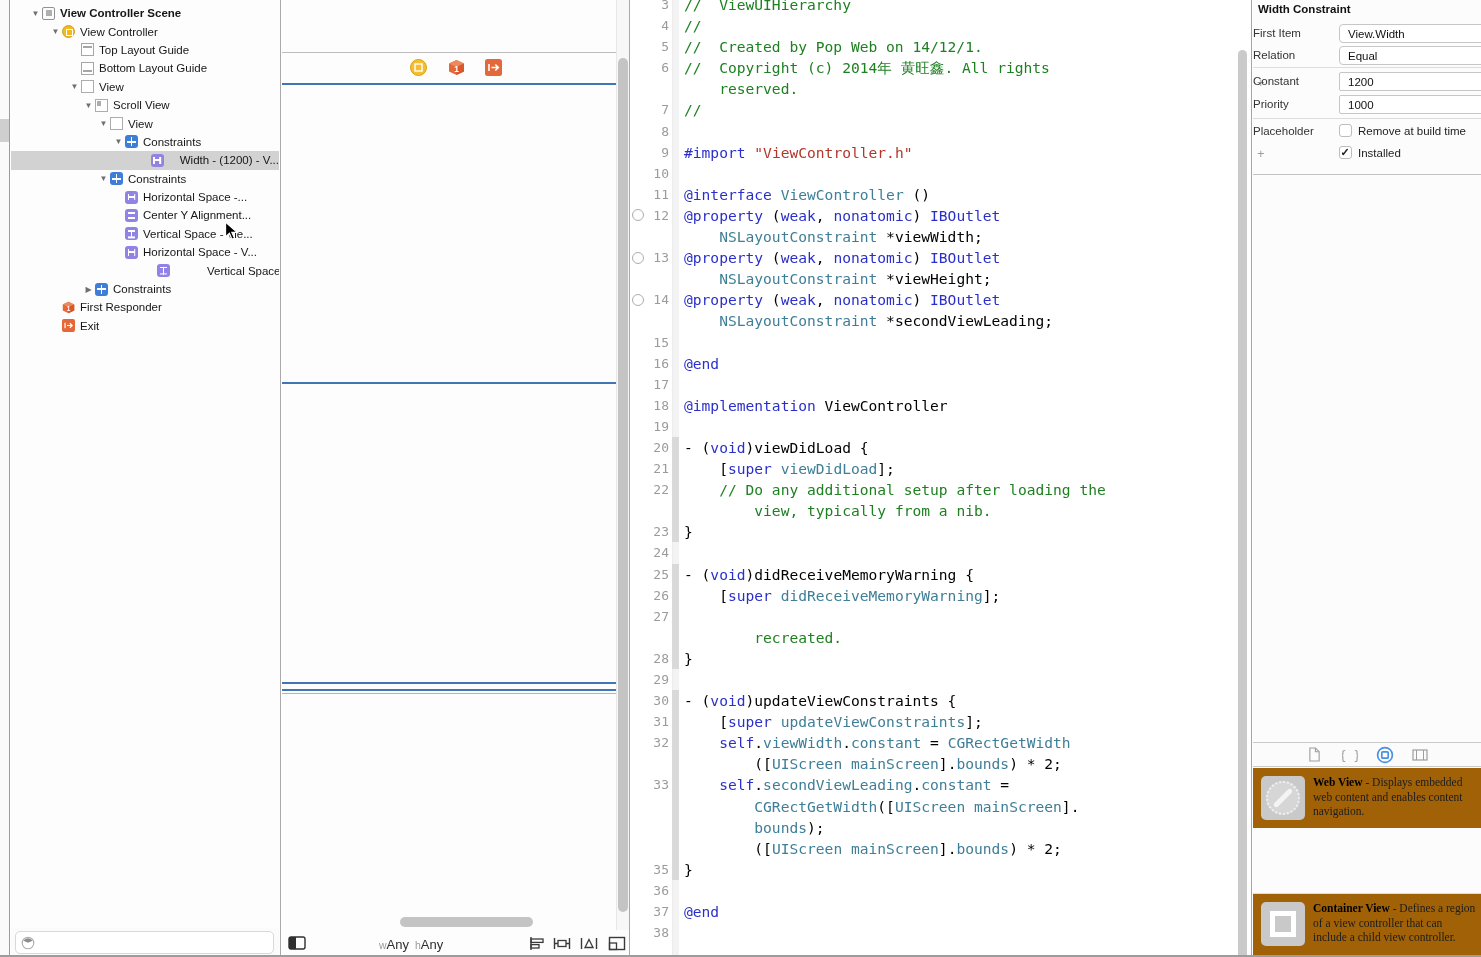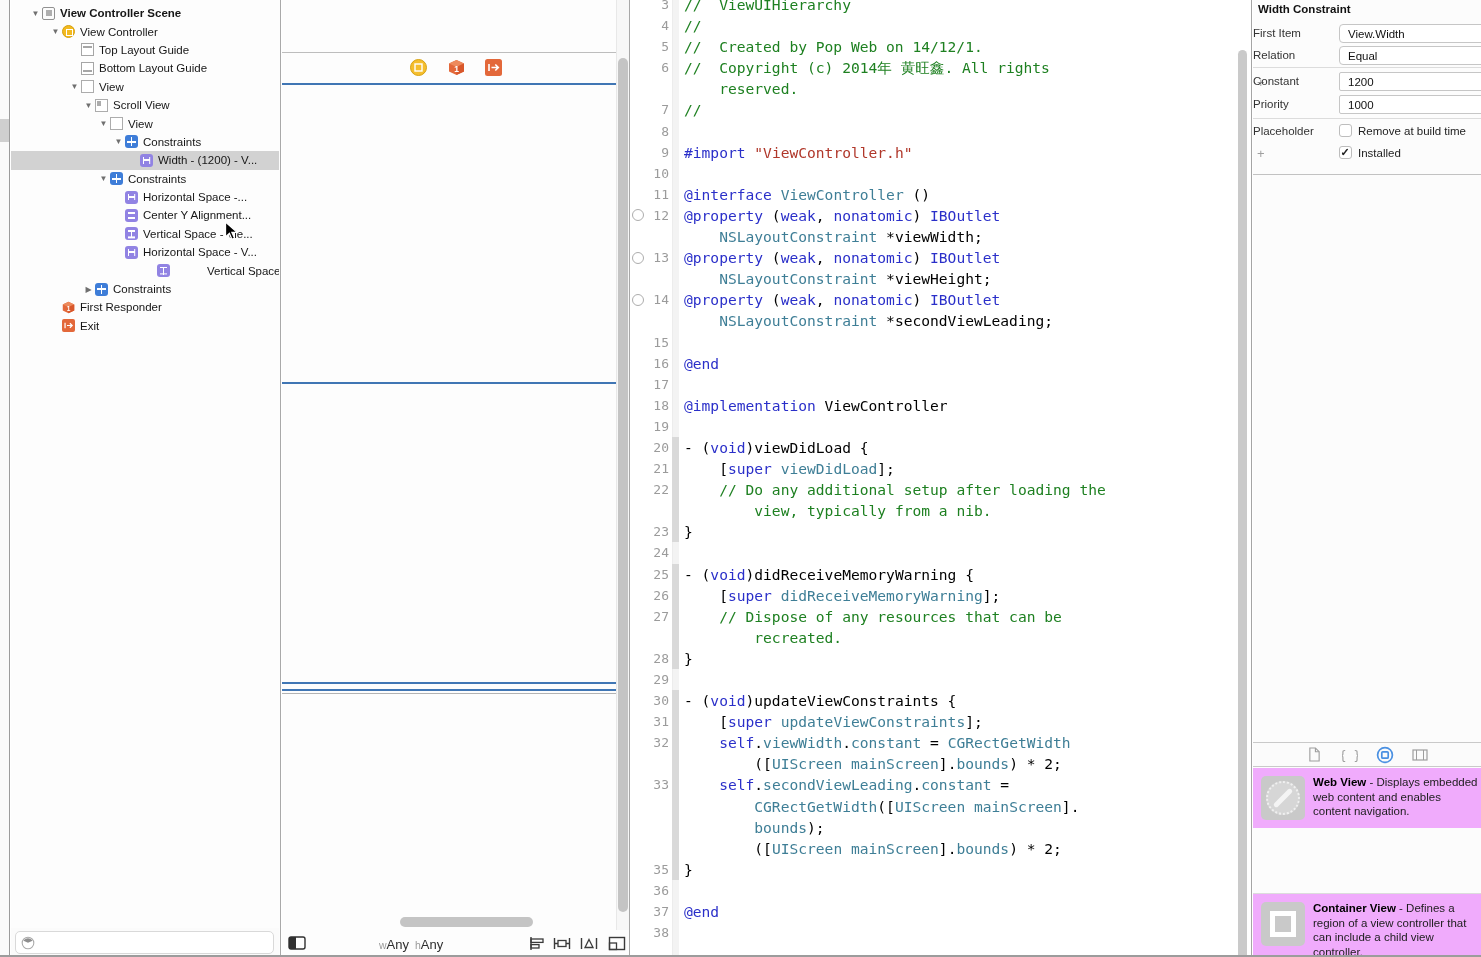--- a/index.html
+++ b/index.html
@@ -78,21 +78,21 @@
   .popup{border-radius:4px;}
   .combo{border-radius:2px;right:-4px;}
   .plus{position:absolute;left:4px;color:#9F9F9F;font-size:13px;}
   .cbx{position:absolute;left:86px;width:13px;height:13px;border:1px solid #BDBDBD;border-radius:3px;background:#fff;box-sizing:border-box;}
   .cbx.on::before{content:"✓";position:absolute;left:0.5px;top:-1.5px;font-size:11px;color:#222;font-weight:bold;}
   .cbx-label{position:absolute;left:105px;}
   .sep{position:absolute;left:0;right:0;height:1px;background:#DCDCDC;}
   .secend{background:#C2C2C2;}
   .ltabs{position:absolute;top:742px;left:0;right:0;height:23px;background:#FBFBFB;border-top:1px solid #C9C9C9;border-bottom:1px solid #C9C9C9;box-sizing:content-box;display:flex;justify-content:center;align-items:center;gap:17px;}
   .ltab{width:18px;height:18px;display:flex;align-items:center;justify-content:center;}
-  .libitem{position:absolute;left:0;right:0;background:#f0abfc;}
+  .libitem{position:absolute;left:0;right:0;background:#a16207;font-family:Liberation Serif, serif;}
   .libitem.bt{border-top:1px solid #DCDCDC;}
   .lib-ic{position:absolute;left:8px;top:8px;width:44px;height:44px;background:#C9C9C9;border-radius:5px;}
   .lib-web::before{content:"";position:absolute;left:5px;top:5px;right:5px;bottom:5px;border-radius:50%;background:#D6D6D6;border:2px dotted #F0F0F0;box-sizing:border-box;}
   .lib-web::after{content:"";position:absolute;left:50%;top:50%;width:5px;height:24px;background:#F4F4F4;transform:translate(-50%,-50%) rotate(45deg);border-radius:2.5px;}
   .lib-view::before{content:"";position:absolute;left:10px;top:10px;right:10px;bottom:10px;background:#FFF;}
   .lib-container::before{content:"";position:absolute;left:9px;top:9px;right:9px;bottom:9px;border:5px solid #FFF;background:#C9C9C9;}
   .lib-text{position:absolute;left:60px;top:7px;right:2px;line-height:14.6px;font-size:11.5px;color:#1C1C1C;}
   .lib-text b{color:#000;}
 
   .winbottom{position:absolute;left:0;right:0;bottom:0;height:2px;background:#9C9C9C;}
@@ -142,21 +142,21 @@
         <div class="trow" style="padding-left: 86px;">
           <span class="tri">▼</span>
           <span class="ic ic-view"></span>
           <span class="tlabel">View</span>
         </div>
         <div class="trow" style="padding-left: 101px;">
           <span class="tri">▼</span>
           <span class="ic ic-cgroup"></span>
           <span class="tlabel">Constraints</span>
         </div>
-        <div class="trow sel" style="padding-left: 116px;">
+        <div class="trow sel" style="padding-left: 116px; justify-content: space-between;">
           <span class="tri"></span>
           <span class="ic ic-con vw"></span>
           <span class="tlabel">Width - (1200) - V...</span>
         </div>
         <div class="trow" style="padding-left: 86px;">
           <span class="tri">▼</span>
           <span class="ic ic-cgroup"></span>
           <span class="tlabel">Constraints</span>
         </div>
         <div class="trow" style="padding-left: 101px;">
@@ -439,21 +439,21 @@
           <span class="ct"><span class="tk-pl">- (</span><span class="tk-k">void</span><span class="tk-pl">)didReceiveMemoryWarning {</span></span>
         </div>
         <div class="crow">
           <span class="gut">26</span>
           <span class="rib on"></span>
           <span class="ct"><span class="tk-pl">    [</span><span class="tk-k">super</span><span class="tk-pl"> </span><span class="tk-t">didReceiveMemoryWarning</span><span class="tk-pl">];</span></span>
         </div>
         <div class="crow">
           <span class="gut">27</span>
           <span class="rib on"></span>
-          <span class="ct"><span class="tk-pl">    </span><span class="tk-c">// Dispose of any resources that can be</span></span>
+          <span class="ct"><span class="tk-pl">    </span></span>
         </div>
         <div class="crow">
           <span class="gut"></span>
           <span class="rib on"></span>
           <span class="ct"><span class="tk-pl">        </span><span class="tk-c">recreated.</span></span>
         </div>
         <div class="crow">
           <span class="gut">28</span>
           <span class="rib on"></span>
           <span class="ct"><span class="tk-pl">}</span></span>

